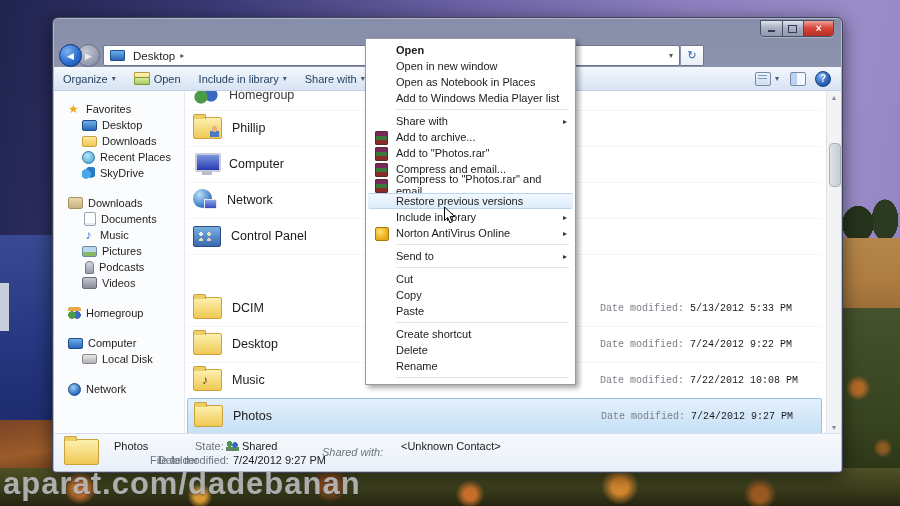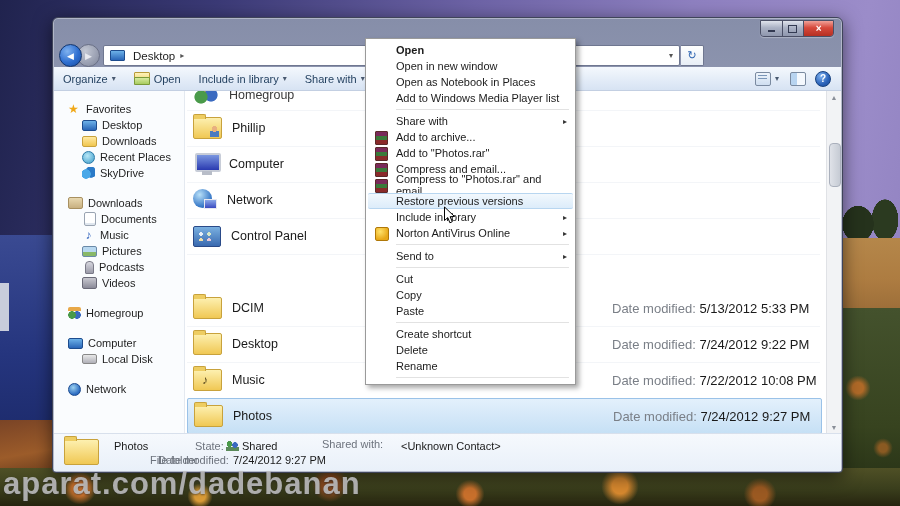--- a/index.html
+++ b/index.html
@@ -118,21 +118,21 @@
   .i-disk{background:linear-gradient(#e8e8e8,#b0b0b8);border:1px solid #888;height:8px;}
   .i-net{background:radial-gradient(circle at 38% 32%,#9ad0f0,#2a6ac0 70%);border-radius:50%;width:11px;height:11px;border:1px solid #1a4a90;}
 
   
   .filelist{flex:1;position:relative;height:100%;}
   .frow{position:absolute;left:2px;width:633px;height:36px;display:flex;align-items:center;
     font-size:12.5px;color:#1a1a1a;border-bottom:1px solid #f3f5f8;}
   .frow .fico{margin:0 10px 0 6px;flex:0 0 auto;}
   .frow-partial{height:19px;overflow:hidden;align-items:flex-start;color:#3a3a3a;}
   .frow-sel{background:linear-gradient(#e3f0fc,#c6e0f5);border:1px solid #9ac2e8;border-radius:2px;height:34px;}
-  .fdate{position:absolute;left:425px;font-size:13px;white-space:nowrap;}
+  .fdate{position:absolute;left:413px;font-size:10px;white-space:nowrap;font-family:Liberation Mono, monospace;}
   .fdate .dl{color:#7a7f87;}
   .fdate .dv{color:#1a1a1a;}
   .bigfolder{width:27px;height:20px;position:relative;background:linear-gradient(#fdf0b0,#f0c854);
     border:1px solid #c8a23c;border-radius:2px;}
   .bigfolder::before{content:"";position:absolute;top:-4px;left:-1px;width:11px;height:4px;
     background:#eecd62;border:1px solid #c8a23c;border-bottom:none;border-radius:2px 2px 0 0;}
   .f-music-note{position:absolute;left:8px;top:3px;color:#5a4a20;font-size:12px;}
   .f-user{position:absolute;right:2px;bottom:1px;width:9px;height:11px;
     background:radial-gradient(circle 3px at 4.5px 3px,#e8b080 90%,transparent),linear-gradient(transparent 0 5px,#4a7ac0 5px);}
   .f-homegroup{width:26px;height:24px;background:radial-gradient(circle 7px at 8px 14px,#4a9a4a 88%,transparent),
@@ -174,21 +174,21 @@
   .dp-name{left:60px;top:6px;color:#1a1a1a;}
   .dp-type{left:60px;top:20px;color:#6d737d;margin-left:36px;}
   .dp-statelbl{left:141px;top:6px;color:#6d737d;}
   .dp-shareico{left:172px;top:7px;width:13px;height:10px;
     background:radial-gradient(circle 3px at 3.5px 3px,#4a9a4a 90%,transparent),
                radial-gradient(circle 3px at 9px 4px,#3a6ac0 90%,transparent),
                linear-gradient(transparent 0 6px,#5a8a5a 6px);}
   .dp-stateval{left:188px;top:6px;color:#1a1a1a;}
   .dp-modlbl{left:104px;top:20px;color:#6d737d;}
   .dp-modval{left:179px;top:20px;color:#1a1a1a;}
-  .dp-sharedlbl{left:268px;top:4px;color:#6d737d;}
+  .dp-sharedlbl{left:268px;top:12px;color:#6d737d;font-style:italic;}
   .dp-sharedval{left:347px;top:6px;color:#1a1a1a;}
 
   
   .cmenu{left:365px;top:38px;width:209px;background:#fff;border:1px solid #9a9a9a;
     box-shadow:3px 3px 5px rgba(0,0,0,.35);z-index:30;padding:3px 0;font-size:11px;color:#1b1b1b;}
   .mi{position:relative;height:16px;display:flex;align-items:center;padding-left:30px;padding-right:8px;}
   .mi-bold{font-weight:bold;}
   .mi-arrow{margin-left:auto;font-size:8px;color:#333;}
   .mi-hover{background:linear-gradient(#f2f8fd,#dcecfa);border-top:1px solid #b8d6f0;border-bottom:1px solid #b8d6f0;
     height:14px;margin:0 2px;padding-left:28px;border-radius:2px;}

